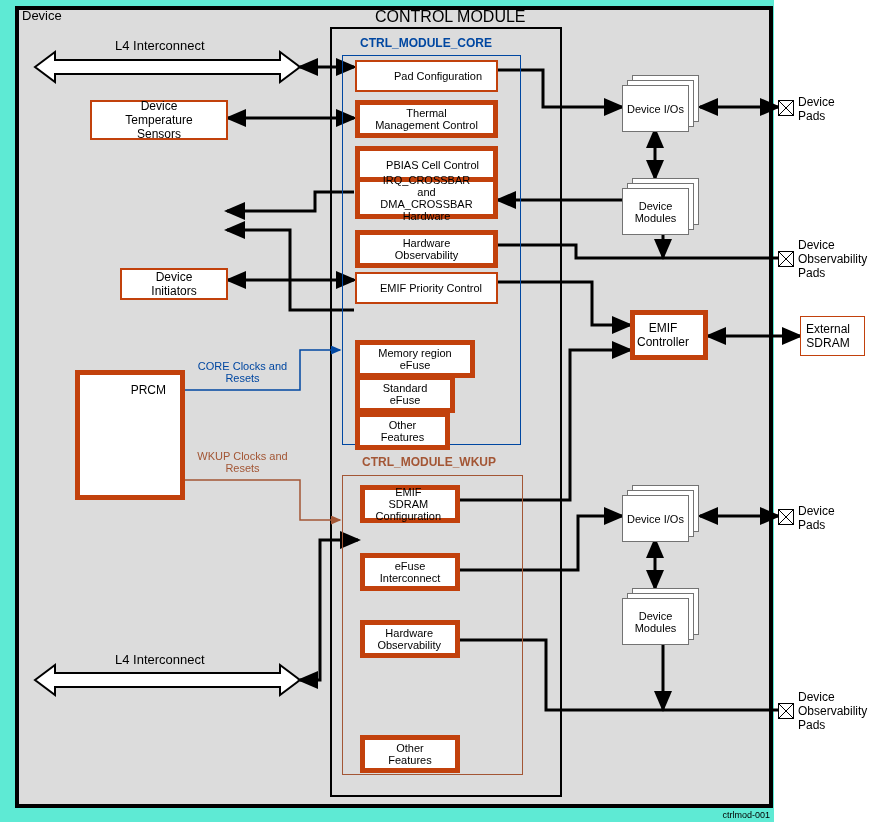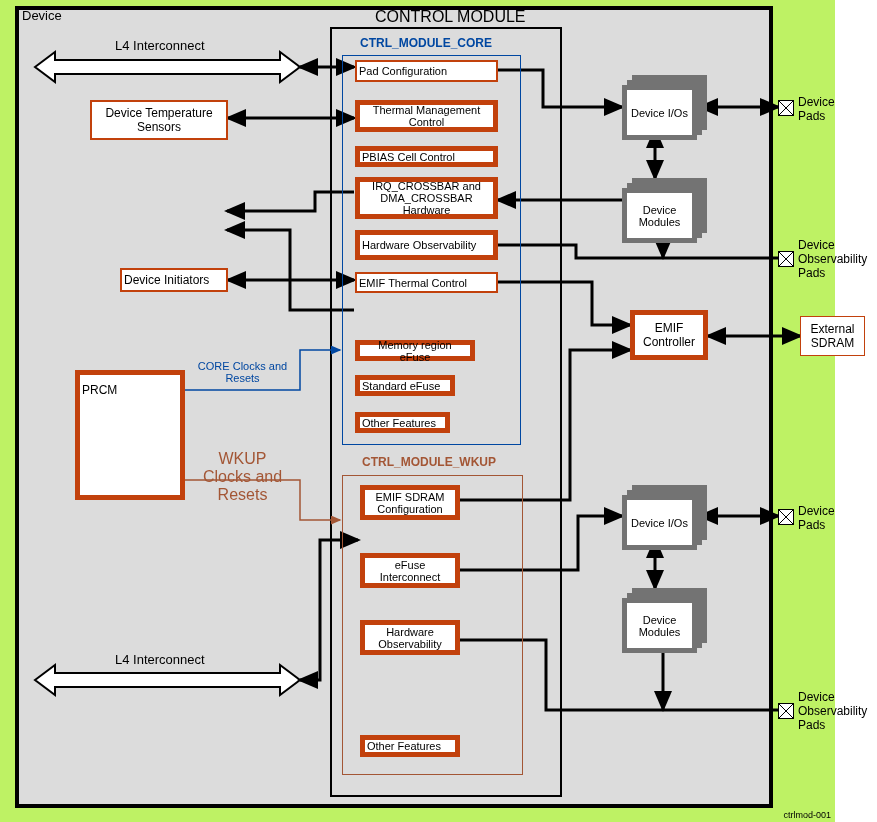--- a/index.html
+++ b/index.html
@@ -4,33 +4,33 @@
 <style>
   body {
     margin: 0;
     padding: 0;
     font-family: Arial, sans-serif;
     font-size: 12px;
     background: #fff;
   }
   .canvas {
     position: relative;
-    width: 835px;
+    width: 774px;
     height: 822px;
-    background: #bef264;
+    background: #5eead4;
   }
   .box {
     position: absolute;
     background: #fff;
     border: 5px solid #c2410c;
     display: flex;
     align-items: center;
-    justify-content: flex-start;
+    justify-content: flex-end;
     text-align: center;
-    padding: 2px;
+    padding: 14px;
     box-sizing: border-box;
   }
   .box2 { border-width: 2px; }
   .label {
     position: absolute;
     text-align: center;
   }
   .device-frame {
     position: absolute;
     left: 15px;
@@ -107,21 +107,21 @@
     font-size: 11px;
   }
   .stack {
     position: absolute;
     width: 75px;
     height: 55px;
   }
   .stack .s1, .stack .s2, .stack .s3 {
     position: absolute;
     background: #fff;
-    border: 5px solid #737373;
+    border: 1px solid #737373;
     width: 65px;
     height: 45px;
   }
   .stack .s1 { left: 10px; top: 0; }
   .stack .s2 { left: 5px; top: 5px; }
   .stack .s3 { left: 0; top: 10px; text-align: center; display: flex; align-items: center; justify-content: center; font-size: 11px; }
   .padsym {
     position: absolute;
     width: 14px;
     height: 14px;
@@ -230,21 +230,21 @@
   <div class="box coreitem" style="top:146px;height:21px">
       <span>PBIAS Cell Control</span>
     </div>
   <div class="box coreitem" style="top:177px;height:42px">
       <span>IRQ_CROSSBAR and DMA_CROSSBAR Hardware</span>
     </div>
   <div class="box coreitem" style="top:230px;height:30px">
       <span>Hardware Observability</span>
     </div>
   <div class="box box2 coreitem" style="top:272px;height:21px">
-      <span>EMIF Thermal Control</span>
+      <span>EMIF Priority Control</span>
     </div>
   <div class="box coreitem" style="top:340px;height:21px;width:120px;left:355px">
       <span>Memory region eFuse</span>
     </div>
   <div class="box coreitem" style="top:375px;height:21px;width:100px;left:355px">
       <span>Standard eFuse</span>
     </div>
   <div class="box coreitem" style="top:412px;height:21px;width:95px;left:355px">
       <span>Other Features</span>
     </div>
@@ -272,21 +272,21 @@
       <span>Device Temperature Sensors</span>
     </div>
   <div class="box box2" style="left:120px;top:268px;width:108px;height:24px">
       <span>Device Initiators</span>
     </div>
   <div class="box" style="left:75px;top:370px;width:110px;height:130px;align-items:flex-start;padding-top:8px">
       <span>PRCM</span>
     </div>
 
   <div class="label" style="left:195px;top:360px;width:95px;color:#0047a1;font-size:11px">CORE Clocks and Resets</div>
-  <div class="label" style="left:195px;top:450px;width:95px;color:#a35635;font-size:16px">WKUP Clocks and Resets</div>
+  <div class="label" style="left:195px;top:450px;width:95px;color:#a35635;font-size:11px">WKUP Clocks and Resets</div>
 
   <div class="stack" style="left:622px;top:75px">
     <div class="s1"></div>
       <div class="s2"></div>
       <div class="s3">Device I/Os</div>
   </div>
   <div class="stack" style="left:622px;top:178px">
     <div class="s1"></div>
       <div class="s2"></div>
       <div class="s3">Device Modules</div>

